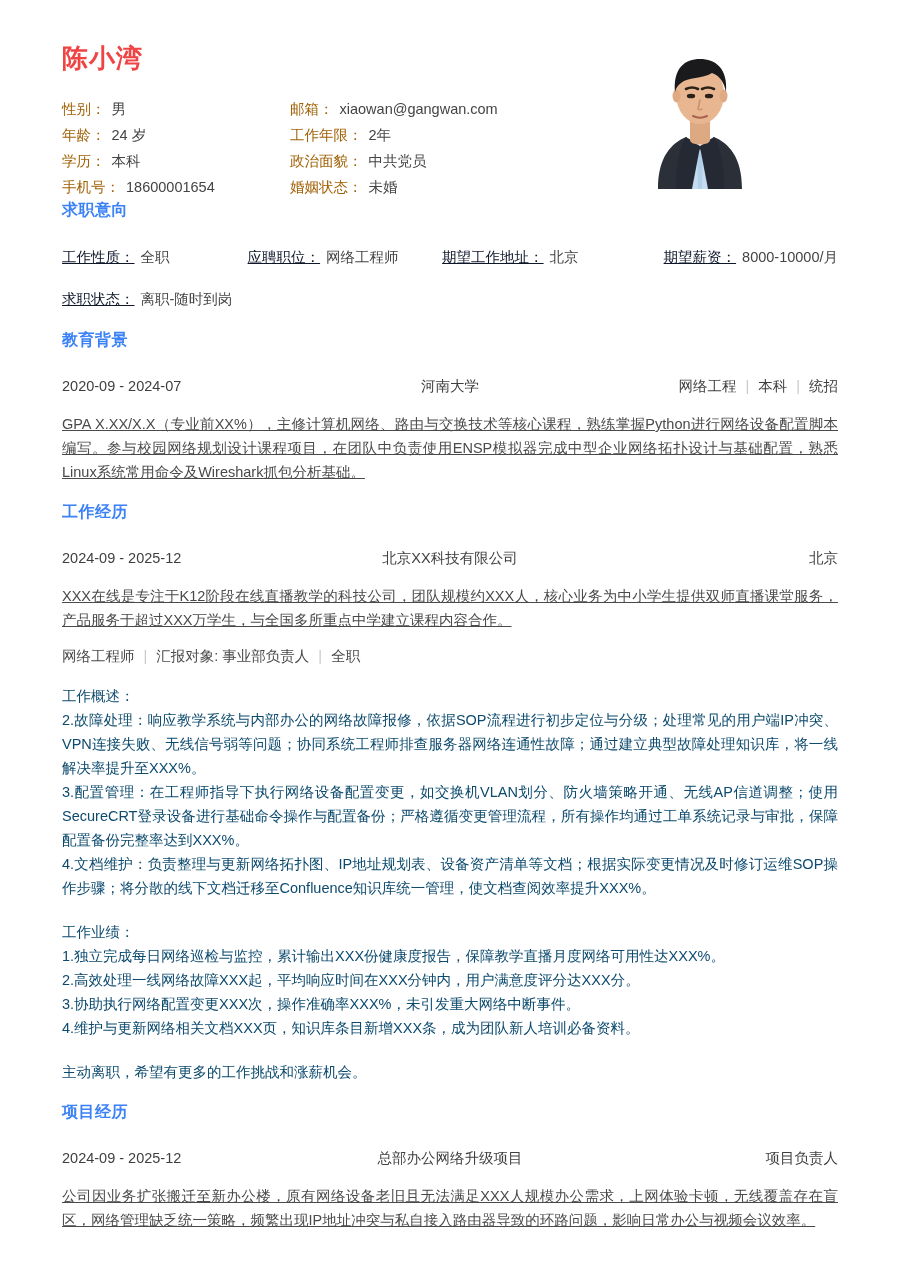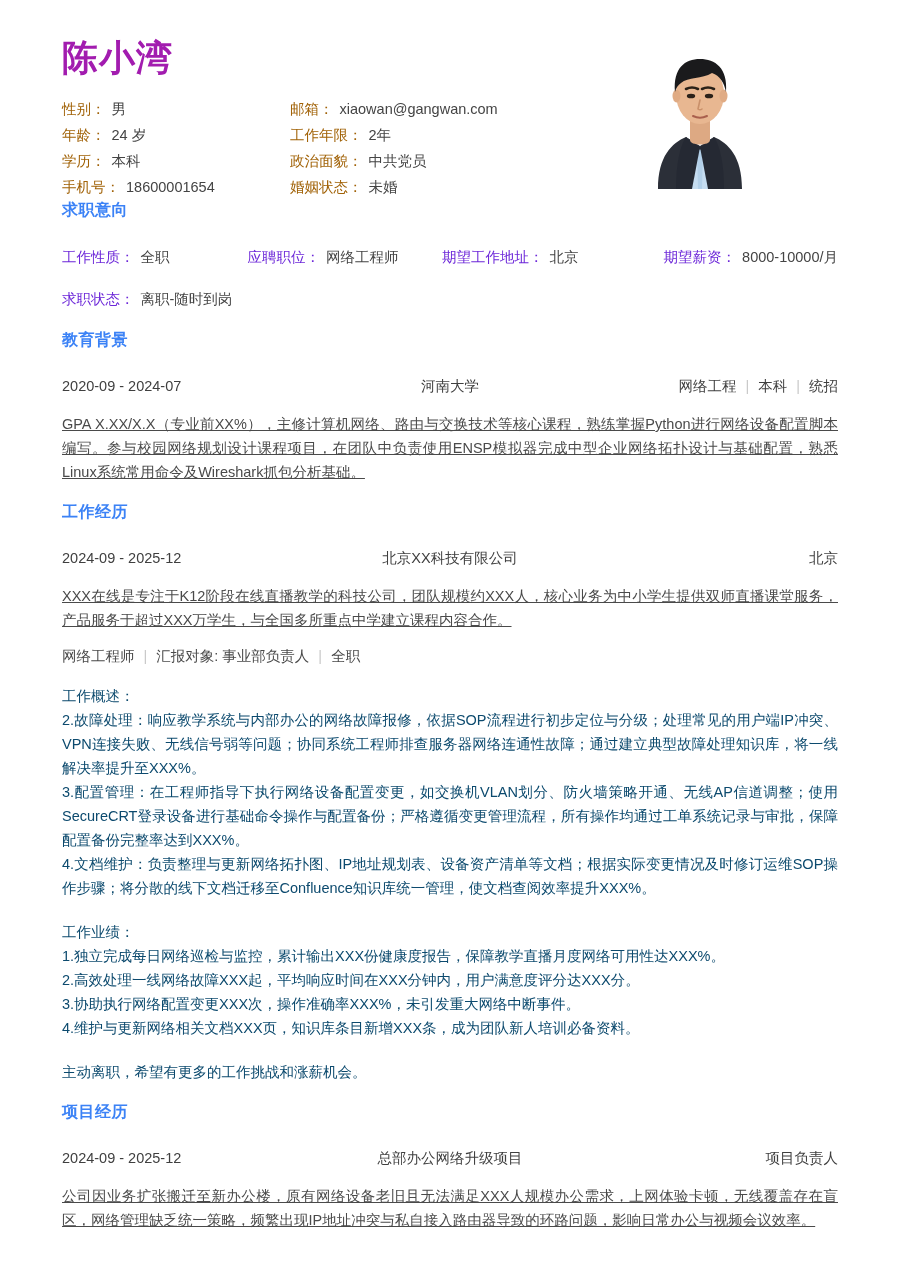--- a/index.html
+++ b/index.html
@@ -12,21 +12,21 @@
     font-family: "Liberation Sans", "DejaVu Sans", sans-serif;
     color: #333333;
     overflow: hidden;
     position: relative;
   }
   .page { width: 900px; padding: 0 62px; position: relative; }
 
   
   .header { position: relative; padding-top: 38px; height: 182px; }
   .name {
-    font-size: 36px; font-weight: bold; color: #a21caf;
+    font-size: 26px; font-weight: bold; color: #ef4444;
     letter-spacing: 1px; line-height: 40px; margin: 0 0 18px 0;
   }
   .info-grid {
     display: grid;
     grid-template-columns: 228px auto;
     row-gap: 0px;
   }
   .info-item {
     font-size: 14.5px; color: #444; line-height: 26px;
     white-space: nowrap;
@@ -47,21 +47,21 @@
     letter-spacing: 0.5px; line-height: 24px; margin: 0 0 22px 0;
   }
 
   
   .obj-row {
     display: flex; align-items: baseline;
     font-size: 14.5px; color: #444; line-height: 26px;
     margin-bottom: 16px;
   }
   .obj-cell { white-space: nowrap; }
-  .obj-cell .lbl { color: #6d28d9; }
+  .obj-cell .lbl { color: #0f172a; text-decoration: underline; }
   .obj-cell .val { margin-left: 6px; }
   .obj-c1 { width: 186px; }
   .obj-c2 { width: 195px; }
   .obj-c3 { width: 222px; }
   .obj-c4 { width: auto; }
 
   
   .entry-head {
     display: flex; align-items: baseline;
     font-size: 14.5px; color: #3f3f3f; line-height: 24px;

